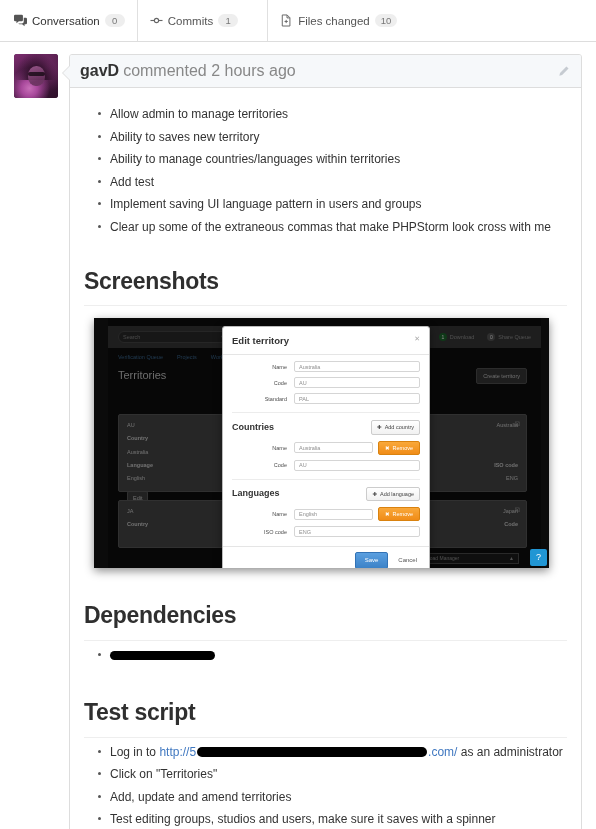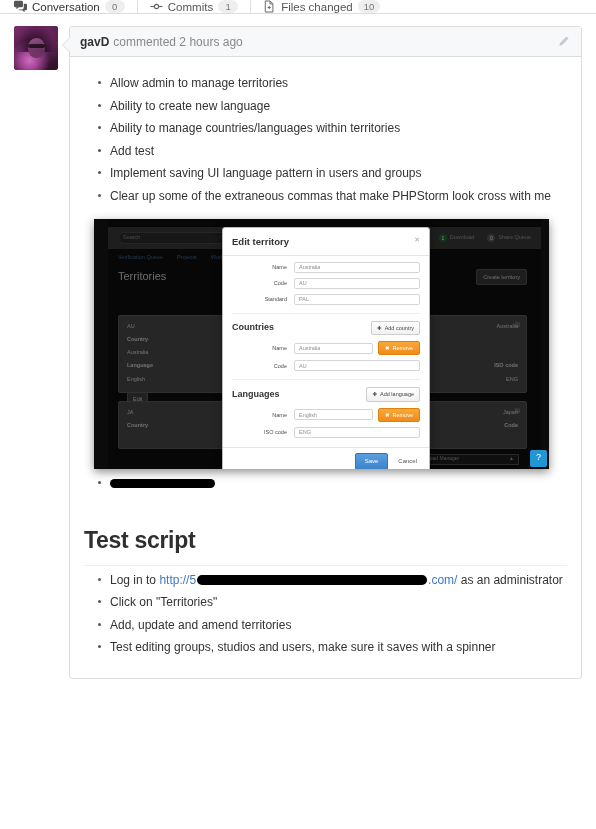--- a/index.html
+++ b/index.html
@@ -13,21 +13,21 @@
     height: 829px;
     overflow: hidden;
     position: relative;
     color: #333333;
     -webkit-font-smoothing: antialiased;
   }
 
   
   .tabnav {
     position: relative;
-    height: 14px;
+    height: 42px;
     border-bottom: 1px solid #dddddd;
     background: #ffffff;
     display: flex;
     align-items: stretch;
     padding-left: 14px;
     box-sizing: border-box;
   }
   .tab {
     display: flex;
     align-items: center;
@@ -44,21 +44,21 @@
   .tab.active {
     color: #333333;
     font-weight: normal;
     border-right: 1px solid #e0e0e0;
     padding-right: 12px;
     margin-right: 12px;
   }
   .tab-sep {
     border-right: 1px solid #e0e0e0;
     margin-right: 12px;
-    padding-right: 12px;
+    padding-right: 29px;
   }
   .tab .ticon {
     display: inline-block;
     width: 13px;
     height: 13px;
     flex: 0 0 13px;
     position: relative;
     color: #666;
   }
   .tab .ticon svg { display: block; }
@@ -141,21 +141,21 @@
     border-right: 8px solid #dddddd;
   }
   .comment:after {
     left: -7px;
     border-right-color: #f6f8fa;
   }
   .comment-header {
     background: #f6f8fa;
     border-bottom: 1px solid #dddddd;
     padding: 7px 10px;
-    font-size: 12px;
+    font-size: 16px;
     color: #777777;
     display: flex;
     align-items: center;
     border-radius: 2px 2px 0 0;
   }
   .comment-header .author {
     color: #333333;
     font-weight: bold;
     margin-right: 4px;
   }
@@ -568,27 +568,28 @@
               <path d="M11.6 1.8l2.6 2.6-7.9 7.9-3.4.8.8-3.4 7.9-7.9z"></path>
             </svg>
           </span>
         </span>
       </div>
 
       <div class="comment-body">
 
         <ul>
           <li>Allow admin to manage territories</li>
-          <li>Ability to create new language</li>
+          <li>Ability to saves new territory</li>
           <li>Ability to manage countries/languages within territories</li>
           <li>Add test</li>
           <li>Implement saving UI language pattern in users and groups</li>
           <li>Clear up some of the extraneous commas that make PHPStorm look cross with me</li>
         </ul>
 
+        <h2 class="section first">Screenshots</h2>
 
         <div class="shot-wrap">
           <div class="shot-frame">
 
             <div class="app">
 
               <div class="app-topbar">
                 <div class="app-search">
                   <span>Search</span>
                   <span>⚲</span>
@@ -721,20 +722,21 @@
               <div class="modal-foot">
                 <span class="btn-primary">Save</span>
                 <span class="btn-link">Cancel</span>
               </div>
             </div>
 
             <div class="app-help">?</div>
           </div>
         </div>
 
+        <h2 class="section">Dependencies</h2>
         <ul class="after-rule">
           <li>
             <span class="redact redact-dep"></span>
           </li>
         </ul>
 
         <h2 class="section">Test script</h2>
         <ul class="after-rule">
           <li>
             <span>Log in to </span><a class="link" href="#">http://5</a><span class="redact redact-url"></span><a class="link" href="#">.com/</a><span> as an administrator</span>

